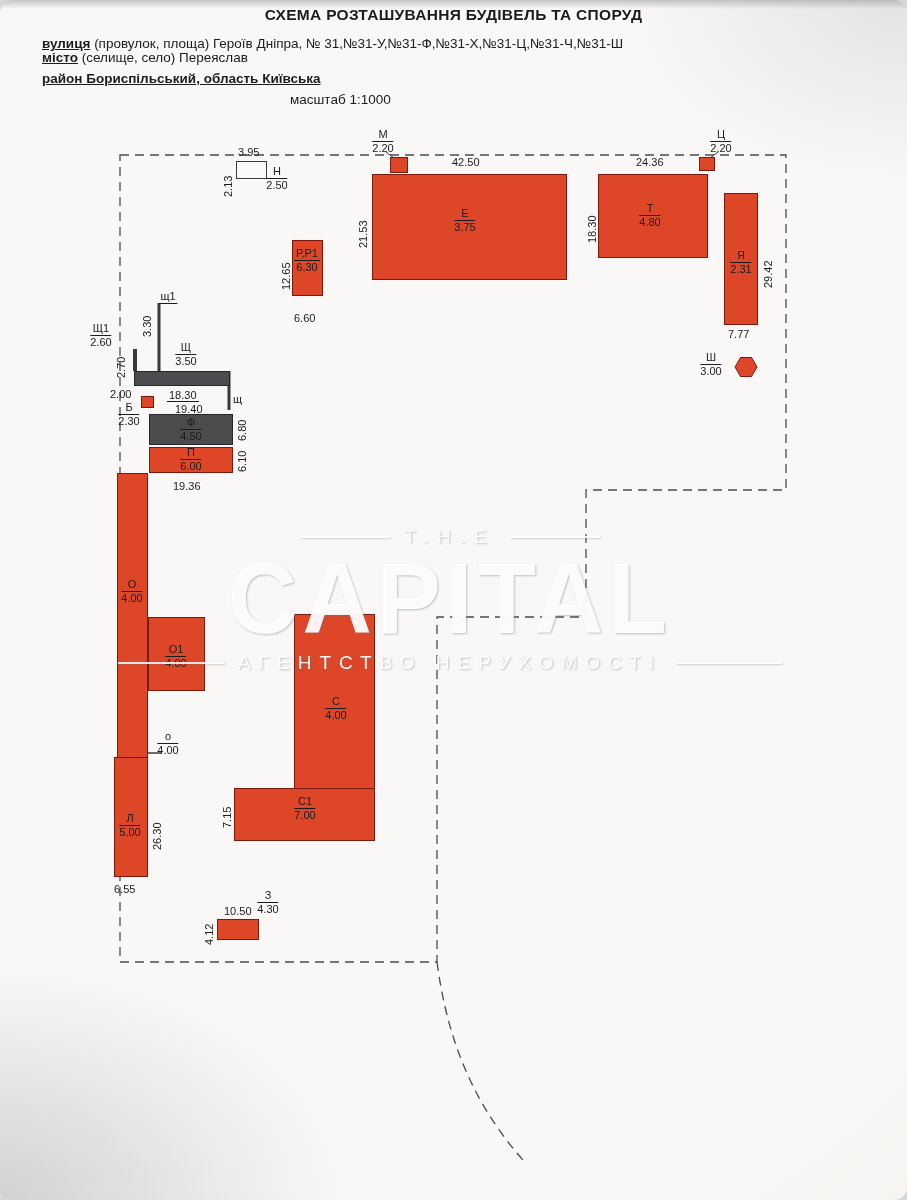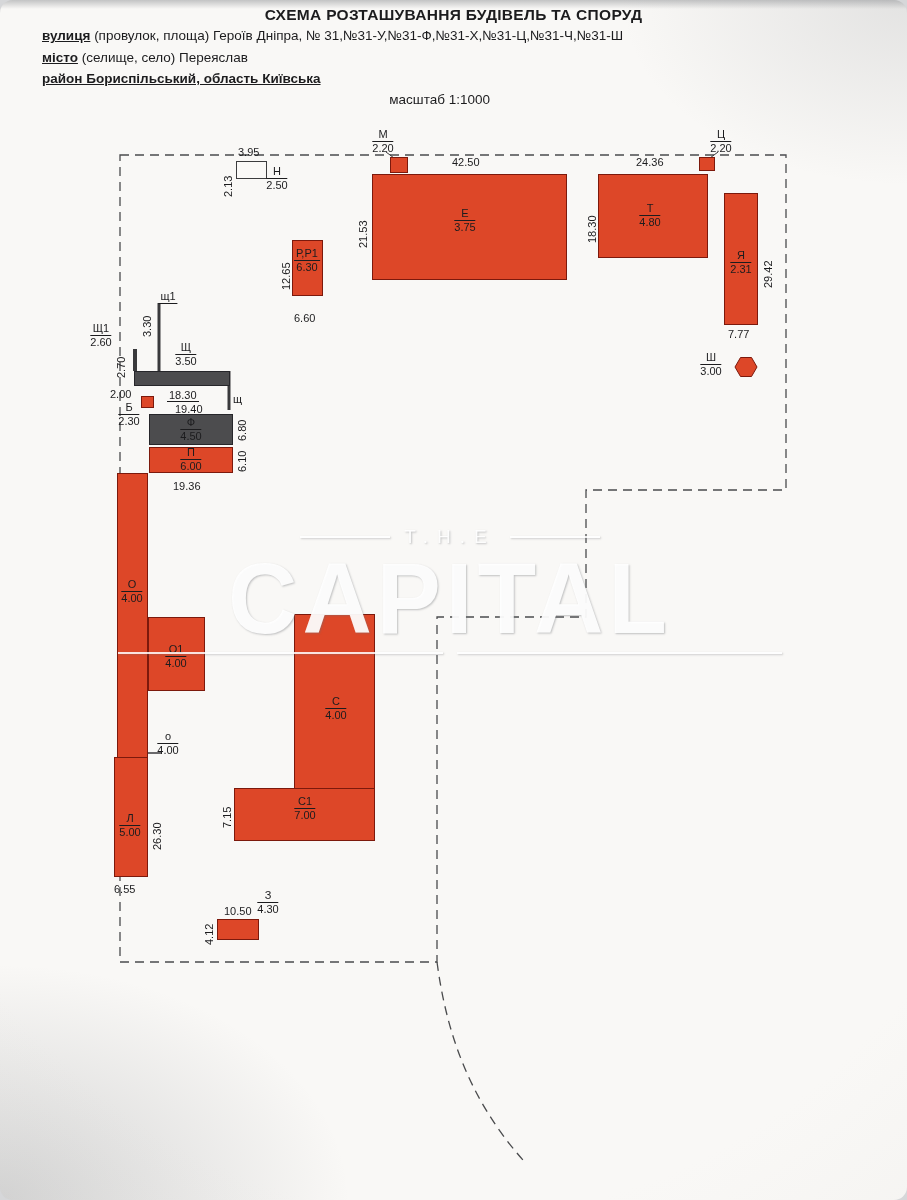--- a/index.html
+++ b/index.html
@@ -7,21 +7,21 @@
   body{font-family:"Liberation Sans",sans-serif}
   .sheet{position:relative;width:907px;height:1200px;margin:0 auto;overflow:hidden;color:#1c1c1e;
     background:
       linear-gradient(180deg, rgba(150,152,155,.55) 0, rgba(150,152,155,0) 9px),
       radial-gradient(55% 28% at 0% 100%, rgba(128,130,134,.30), rgba(128,130,134,0) 70%),
       radial-gradient(45% 22% at 100% 0%, rgba(150,152,155,.22), rgba(150,152,155,0) 70%),
       radial-gradient(125% 108% at 50% 42%, #f9f8f6 55%, #ecebe8 100%); border-radius: 13px;}
   .title{position:absolute;left:0;top:6px;width:100%;text-align:center;font-weight:bold;font-size:15.5px;letter-spacing:.3px}
   .hline{position:absolute;left:42px;font-size:13.5px;white-space:nowrap}
   .hl{font-weight:bold;text-decoration:underline}
-  .scale{position:absolute;left:290px;top:92px;width:200px;text-align:right;font-size:13.5px}
+  .scale{position:absolute;left:290px;top:92px;width:200px;text-align:left;font-size:13.5px}
   svg.lines{position:absolute;left:0;top:0;z-index:1}
   .bld{position:absolute;background:var(--building-red,#dd4728);border:1px solid #7c190c;z-index:2}
   .bld.gray{background:var(--building-gray,#4c4c4e);border-color:#26262a}
   .bld.white{background:#faf9f7;border-color:#3c3c3e}
   .fr{position:absolute;z-index:3;font-size:11px;line-height:1.18;text-align:center;transform:translateX(-50%);white-space:nowrap}
   .fr b{display:block;font-weight:normal;border-bottom:1px solid #1c1c1e;padding:0 2px}
   .fr span{display:block}
   .dim{position:absolute;z-index:3;font-size:11px;white-space:nowrap}
   .dim.ul{border-bottom:1px solid #1c1c1e;padding:0 2px}
   .vdim{position:absolute;z-index:3;font-size:11px;white-space:nowrap;transform:rotate(-90deg);transform-origin:0 0}
@@ -34,21 +34,21 @@
   .wm-main{font-size:96px;font-weight:bold;letter-spacing:5px;line-height:1.04;white-space:nowrap;transform:scaleY(1.05)}
   .wm-bot{font-size:19px;letter-spacing:8px;margin-top:4px}
   .wm-bot .rule{flex:1}
 </style>
 </head>
 <body>
 
 <div class="sheet">
 
   <div class="title">СХЕМА РОЗТАШУВАННЯ БУДІВЕЛЬ ТА СПОРУД</div>
-  <div class="hline" style="top:28px">
+  <div class="hline" style="top:36px">
     <span class="hl">вулиця</span>
     <span>(провулок, площа) Героїв Дніпра, № 31,№31-У,№31-Ф,№31-Х,№31-Ц,№31-Ч,№31-Ш</span>
   </div>
   <div class="hline" style="top:50px">
     <span class="hl">місто</span>
     <span>(селище, село) Переяслав</span>
   </div>
   <div class="hline hl" style="top:71px">район Бориспільський, область Київська</div>
   <div class="scale">масштаб 1:1000</div>
 
@@ -194,17 +194,18 @@
 
   <div class="wm">
     <div class="wm-row wm-top">
       <span class="rule"></span>
       <span>T.H.E</span>
       <span class="rule"></span>
     </div>
     <div class="wm-main">CAPITAL</div>
     <div class="wm-row wm-bot">
       <span class="rule"></span>
+      <span>АГЕНТСТВО НЕРУХОМОСТІ</span>
       <span class="rule"></span>
     </div>
   </div>
 
 </div>
 
 </body></html>

